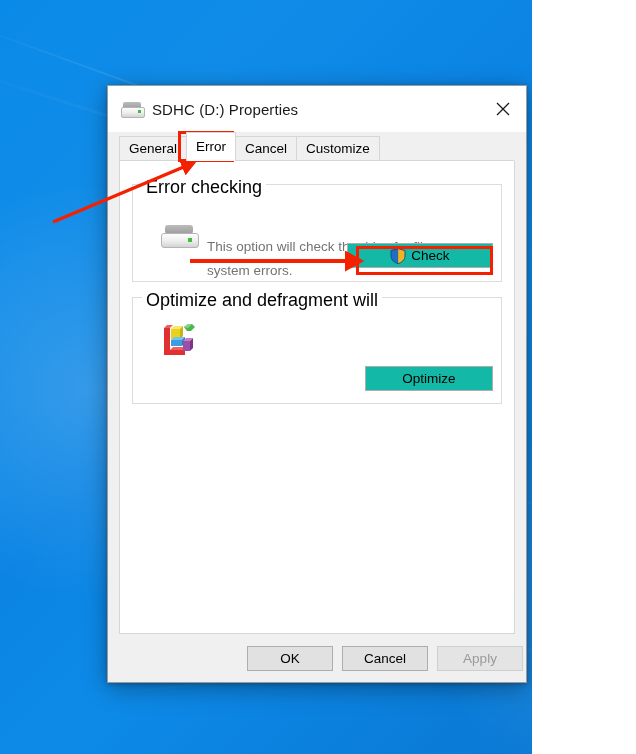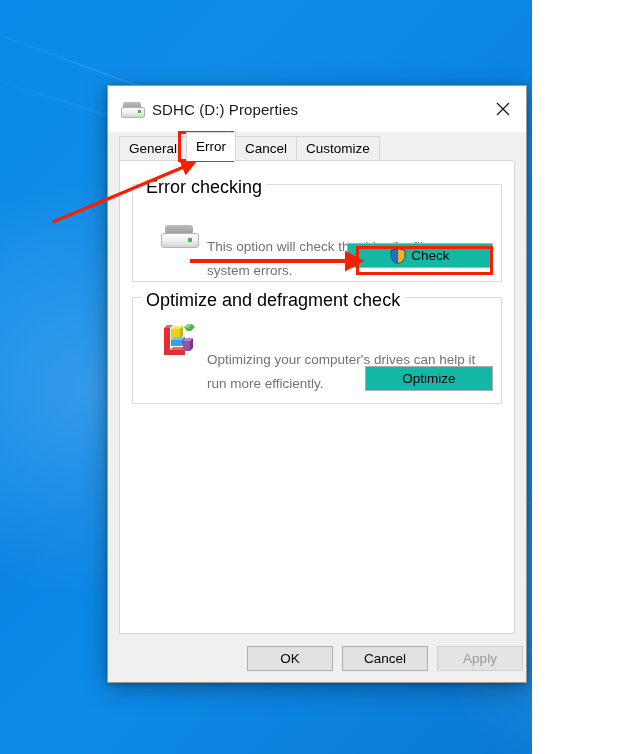--- a/index.html
+++ b/index.html
@@ -300,42 +300,41 @@
               <path d="M8 0.6 L15 2.6 V8 C15 12 11.6 14.6 8 15.6 Z" fill="#f0b323"></path>
               <path d="M8 0.6 L15 2.6 V8 C15 12 11.6 14.6 8 15.6 C4.4 14.6 1 12 1 8 V2.6 Z" fill="none" stroke="#14487f" stroke-width="0.9"></path>
               <path d="M8 0.9 V15.3" stroke="#14487f" stroke-width="0.5" opacity="0.35"></path>
             </svg>
           </span>
           <span>Check</span>
         </div>
       </div>
 
       <div class="groupbox" id="group-optimize">
-        <div class="gb-title">Optimize and defragment check</div>
+        <div class="gb-title">Optimize and defragment will</div>
 
         <div class="gb-icon" style="left:28px; top:26px; width:34px; height:32px;">
           <svg width="34" height="32" viewBox="0 0 34 32" aria-hidden="true">
             <path d="M3 4 H9 V26 H24 V31 H3 Z" fill="#e03030"></path>
             <path d="M3 4 L6 1 H12 L9 4 Z" fill="#f06060"></path>
             <path d="M9 26 L12 23 H27 L24 26 Z" fill="#f06060"></path>
             <rect x="10" y="5" width="9" height="10" fill="#e8d21e"></rect>
             <path d="M10 5 L13 2 H22 L19 5 Z" fill="#f5e86a"></path>
             <path d="M19 5 L22 2 V12 L19 15 Z" fill="#c8b412"></path>
             <rect x="10" y="16" width="11" height="6" fill="#3a9ee0"></rect>
             <path d="M10 16 L13 13 H24 L21 16 Z" fill="#74c2ee"></path>
             <path d="M21 16 L24 13 V19 L21 22 Z" fill="#2878b4"></path>
             <rect x="22" y="17" width="7" height="10" fill="#9a4fa8"></rect>
             <path d="M22 17 L25 14 H32 L29 17 Z" fill="#c27ecc"></path>
             <path d="M29 17 L32 14 V24 L29 27 Z" fill="#7a3588"></path>
             <path d="M23 3 L27 0 H31 L34 3 L30 7 H26 Z" fill="#4fb64f"></path>
             <path d="M23 3 L27 0 H31 L27 4 Z" fill="#86d686"></path>
           </svg>
         </div>
 
-        <div class="gb-text" style="left:74px; top:25px; width:280px;">Optimizing your computer's drives can help it run more efficiently.</div>
 
         <div class="win-button" id="optimize-button">
           <span>Optimize</span>
         </div>
       </div>
 
     </div>
 
     <div id="footer">
       <div class="footer-btn" id="ok-button">OK</div>

